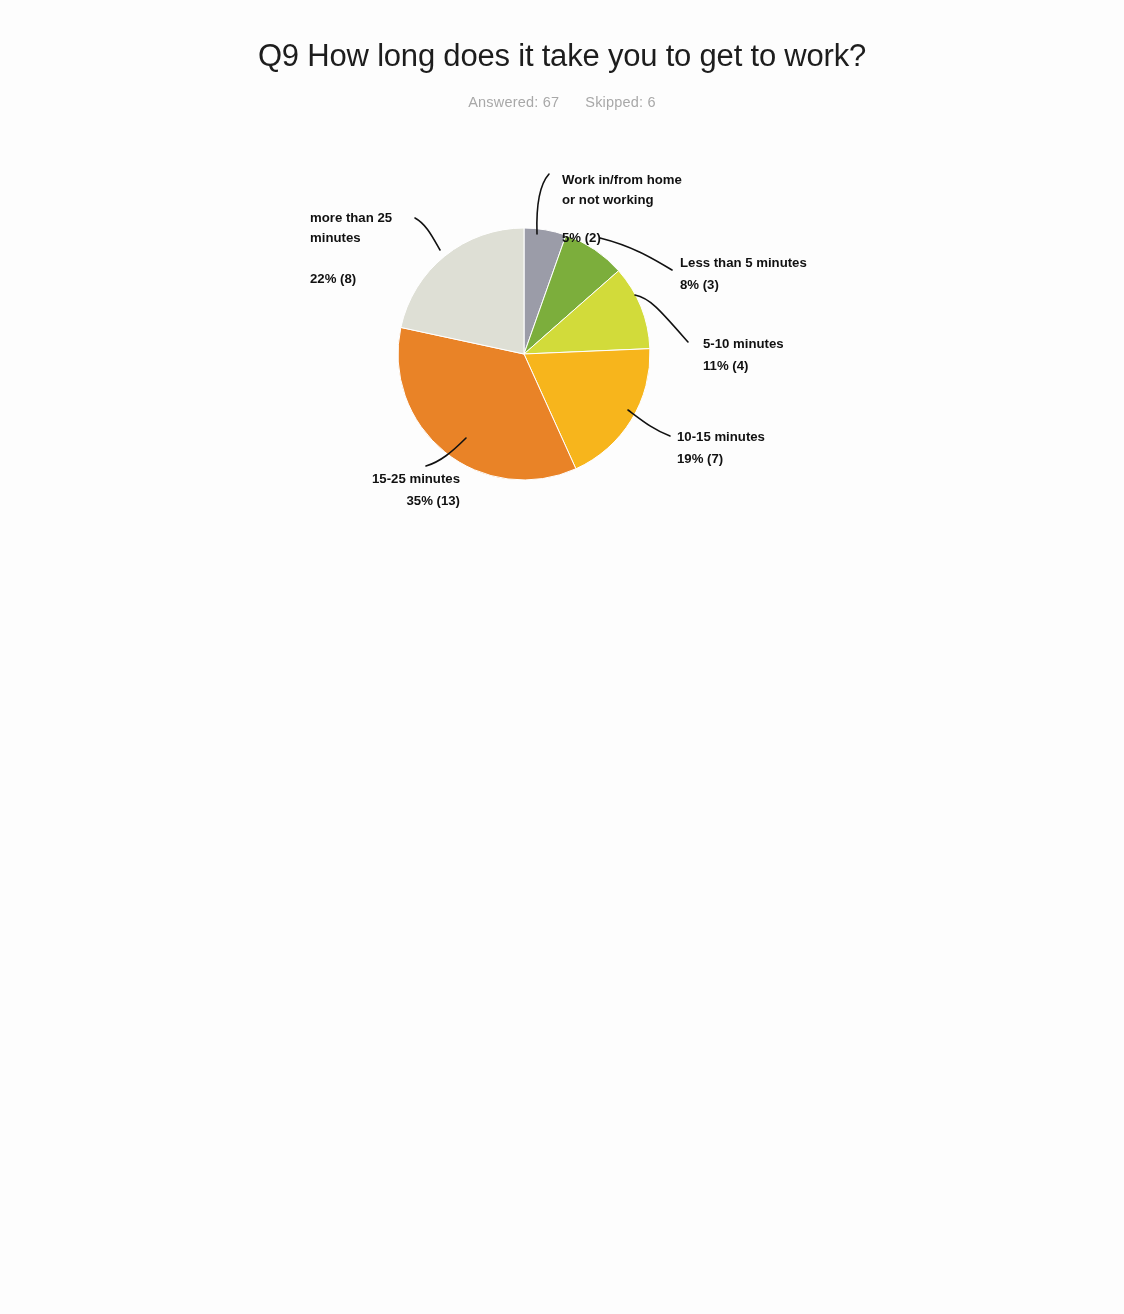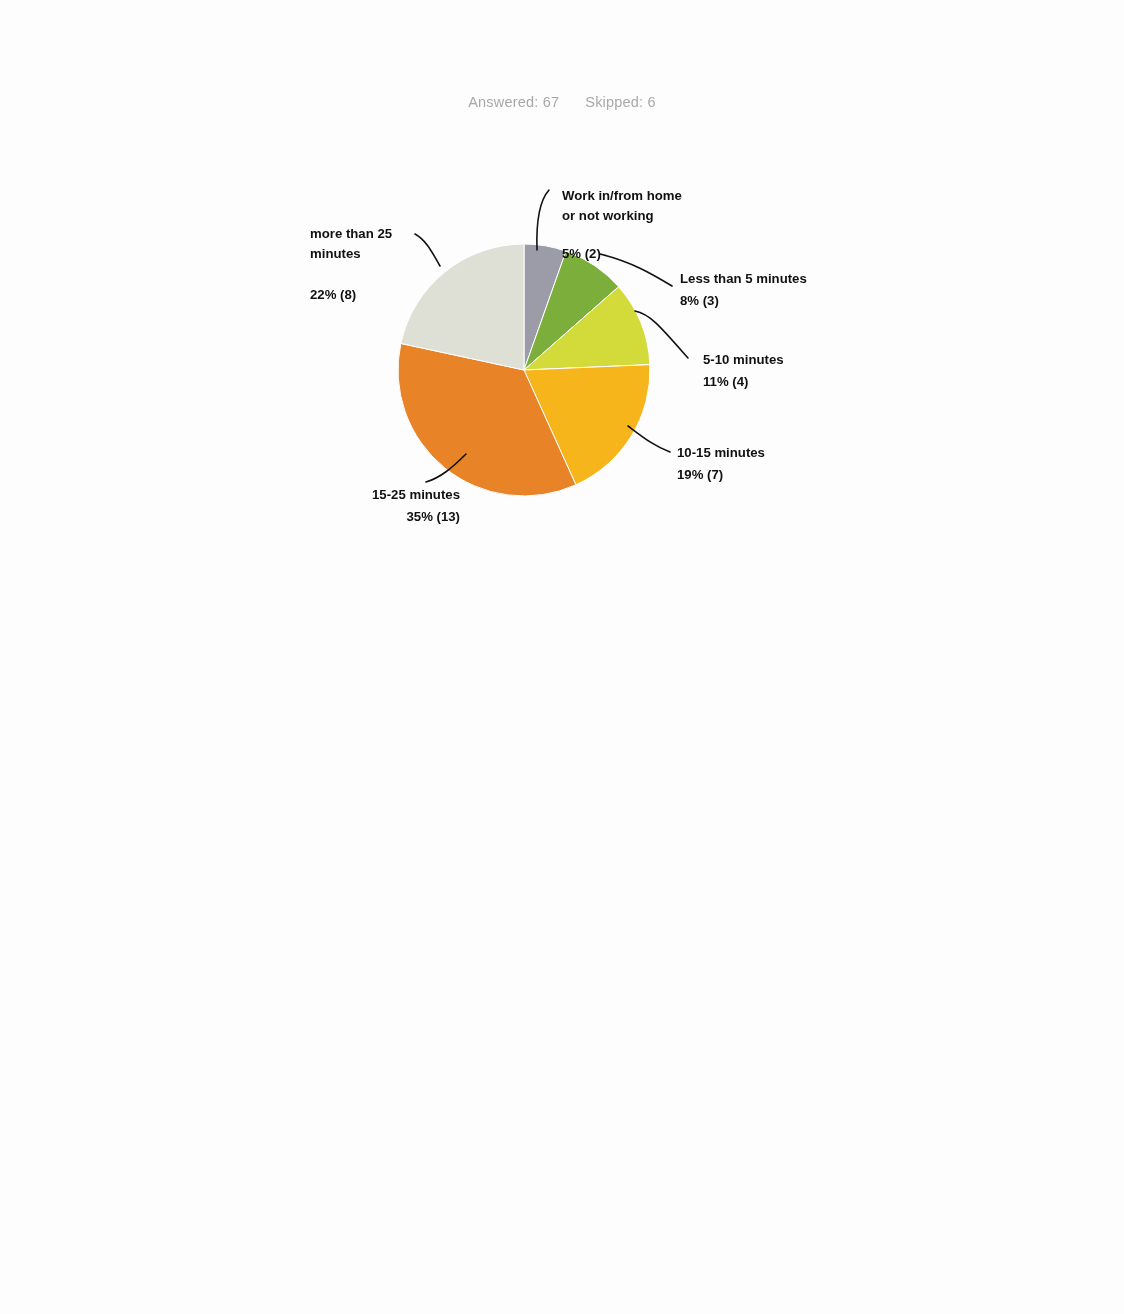--- a/index.html
+++ b/index.html
@@ -44,21 +44,21 @@
     font-family: "Liberation Sans", sans-serif;
     letter-spacing: 0.2px;
   }
   .chart-subtitle span {
     display: inline-block;
   }
   .sub-answered { margin-right: 26px; }
 
   .pie-wrap {
     position: absolute;
-    top: 166px;
+    top: 150px;
     left: 240px;
     width: 660px;
     height: 380px;
   }
   svg.pie-svg {
     display: block;
     width: 660px;
     height: 380px;
     overflow: visible;
   }
@@ -80,20 +80,21 @@
   }
   .lbl.pct {
     font-weight: bold;
   }
 </style>
 </head>
 <body>
 
 <div class="page">
 
+  <div class="chart-title">Q9 How long does it take you to get to work?</div>
 
   <div class="chart-subtitle">
     <span class="sub-answered">Answered: 67</span><span>Skipped: 6</span>
   </div>
 
   <div class="pie-wrap">
     <svg class="pie-svg" viewBox="0 0 660 380">
       <g id="slices-group">
           <path d="M 284 204 L 284.00 78.00 A 126 126 0 0 1 325.98 85.20 Z" class="slice-path" fill="#9b9ca8"></path>
           <path d="M 284 204 L 325.98 85.20 A 126 126 0 0 1 378.58 120.75 Z" class="slice-path" fill="#7cae3c"></path>

